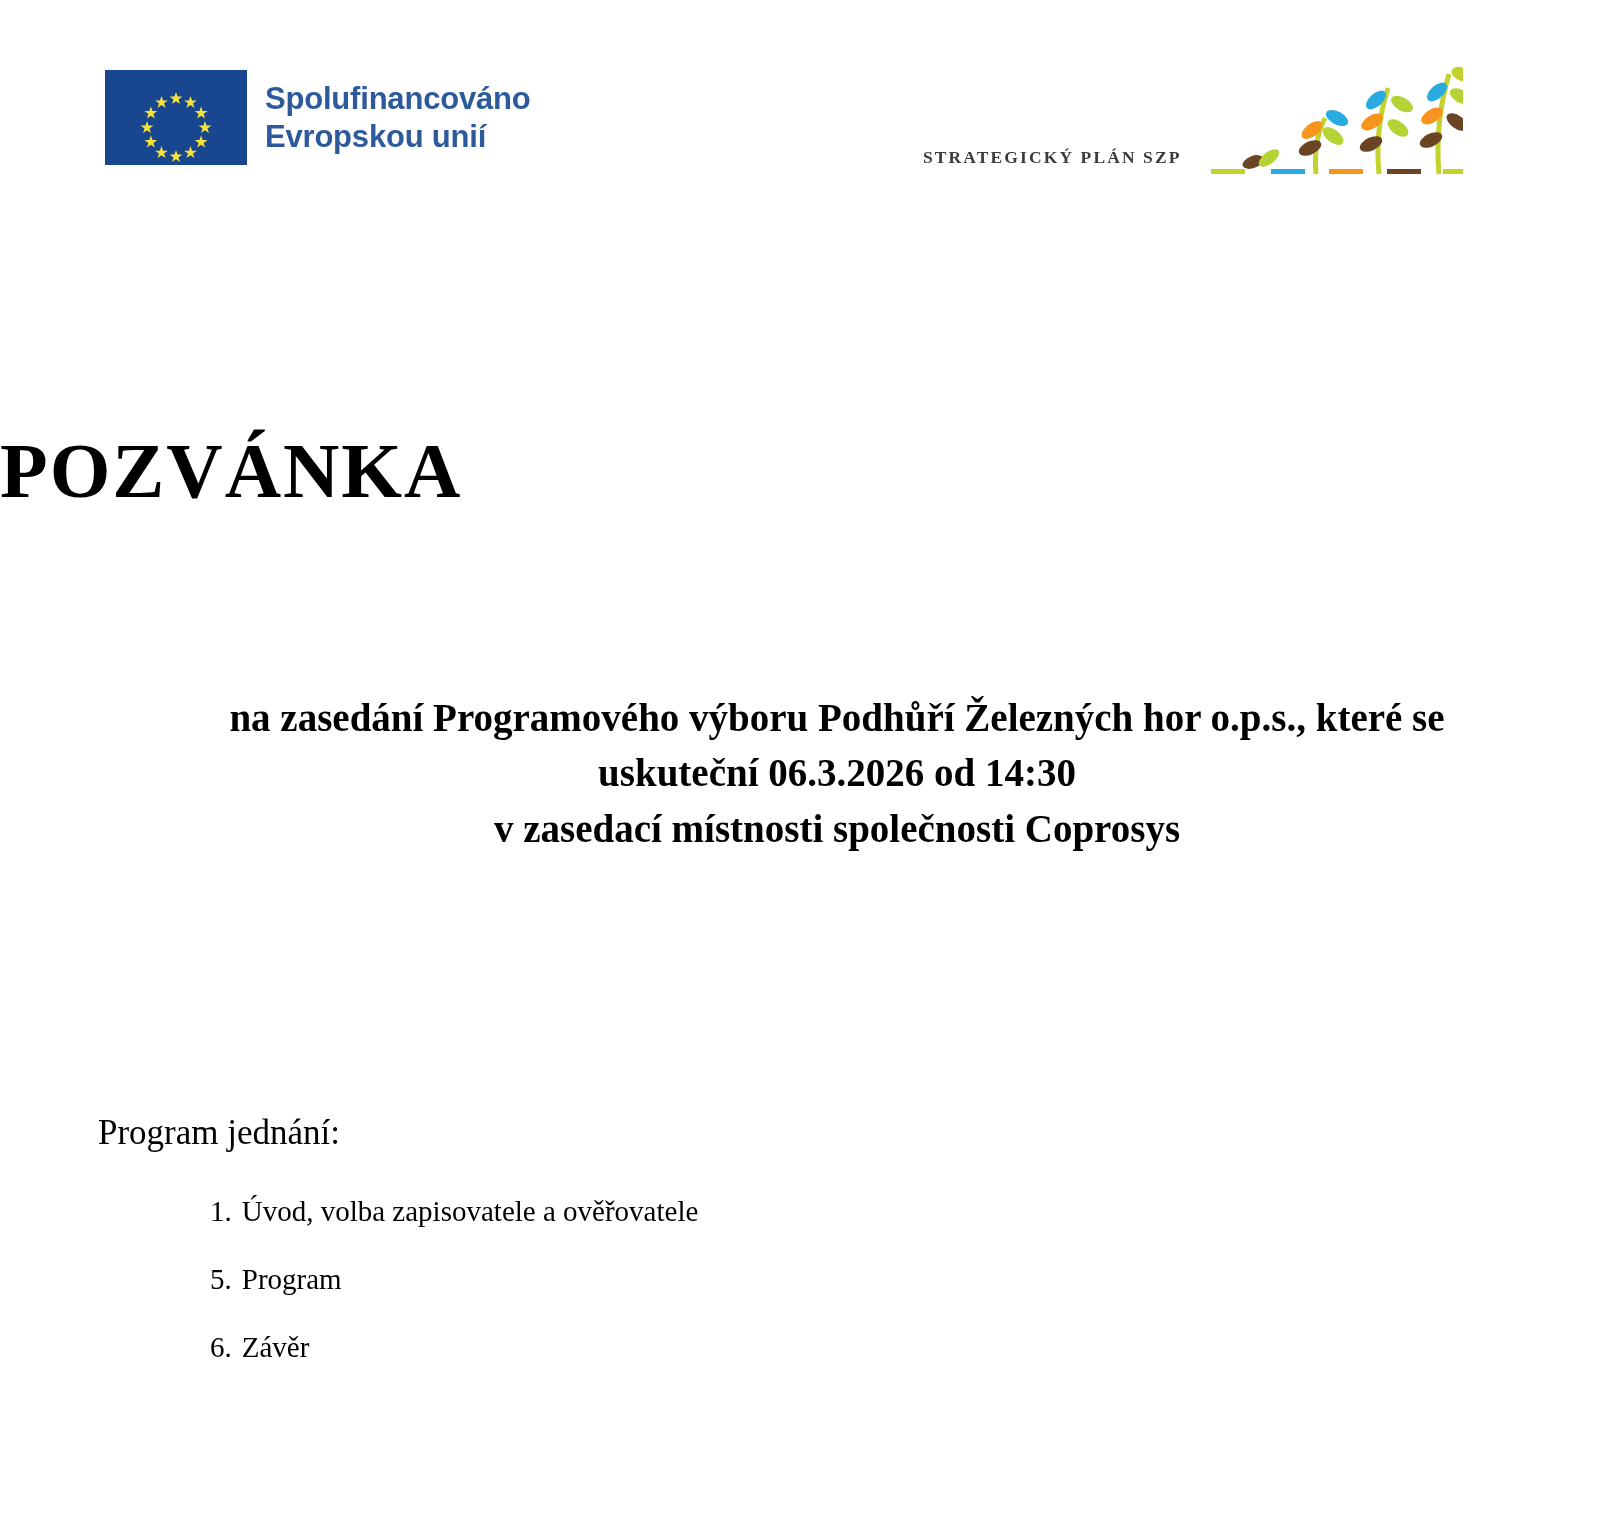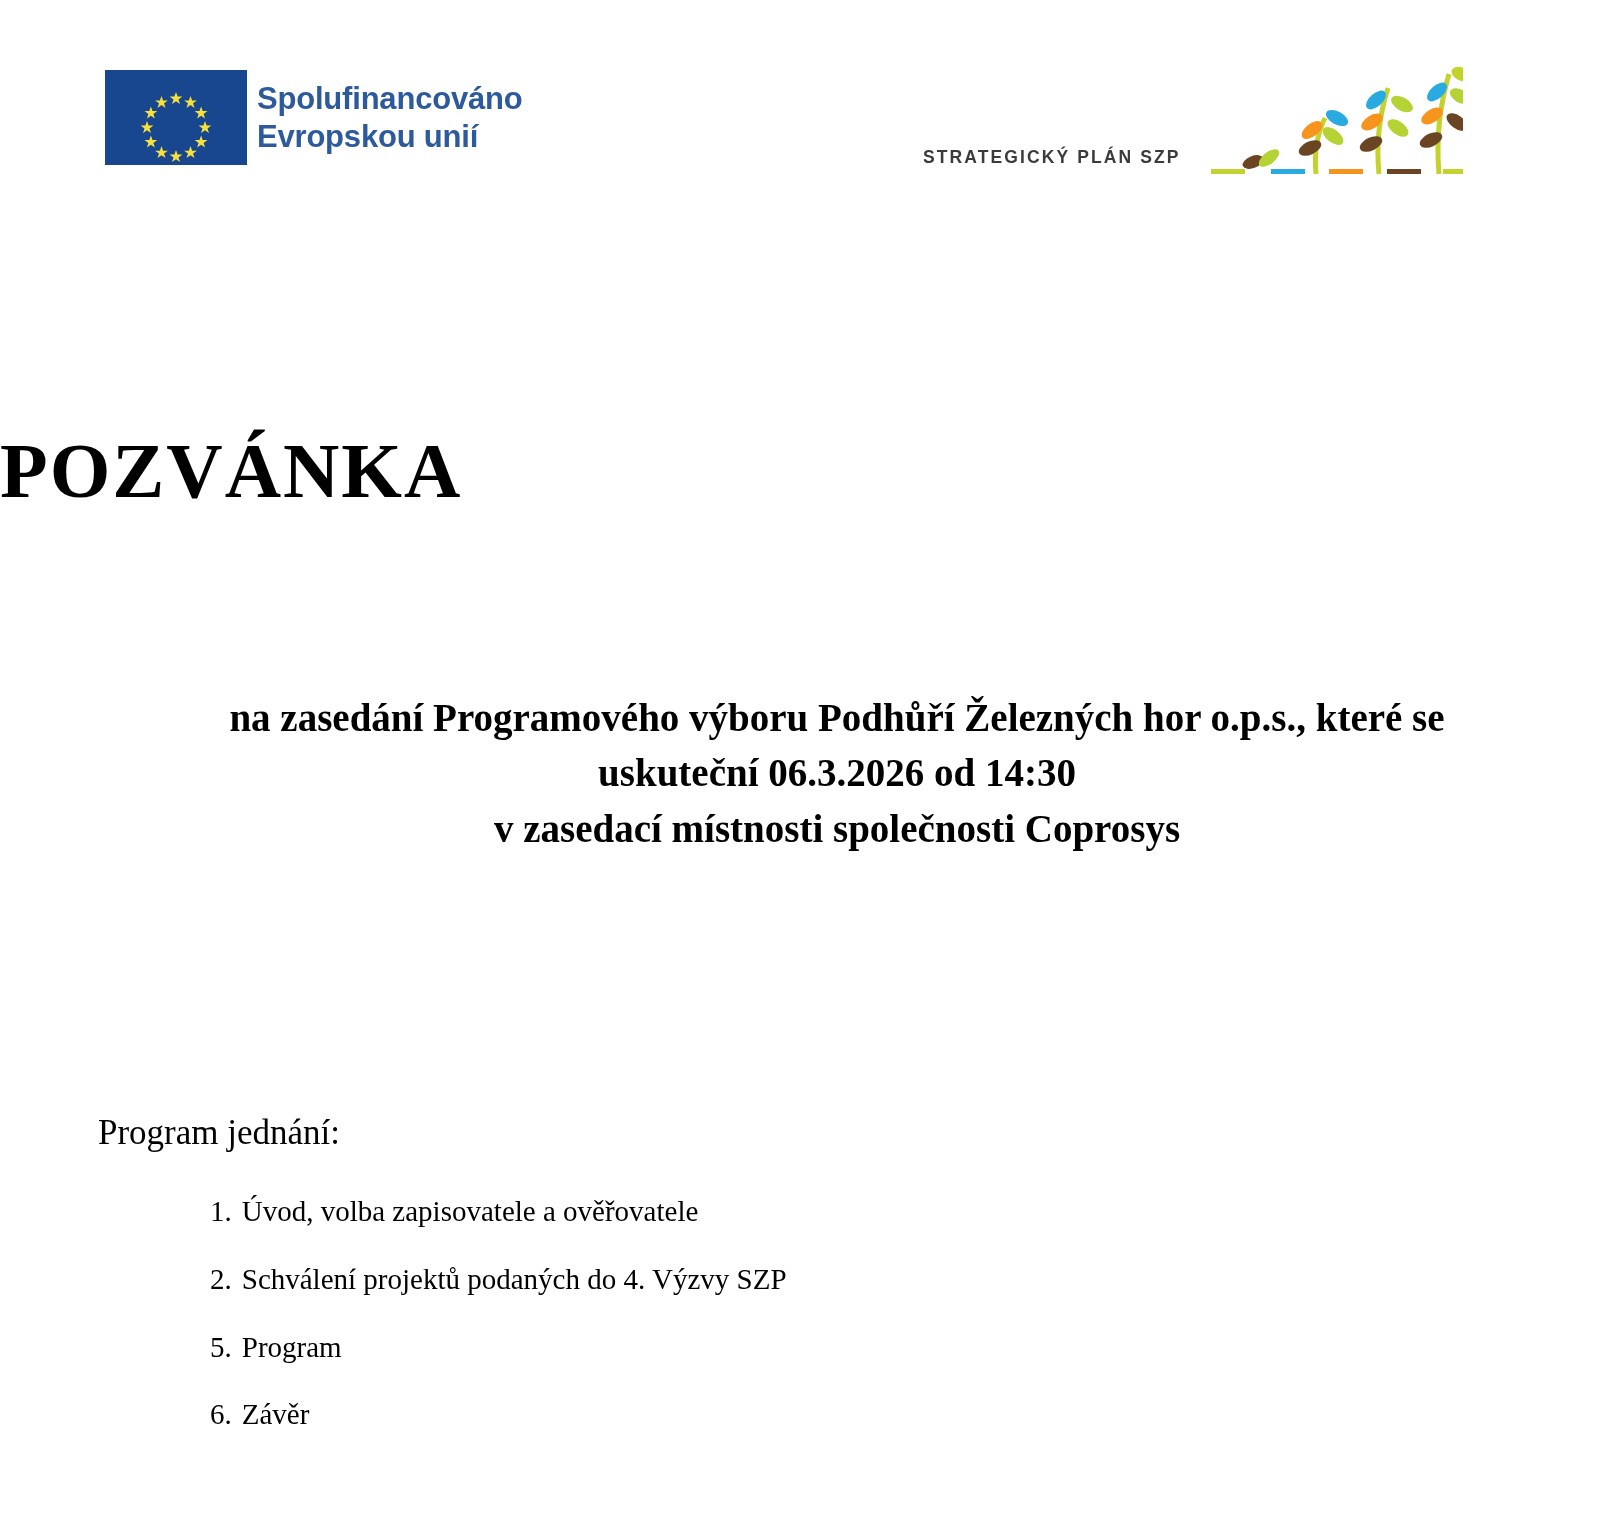--- a/index.html
+++ b/index.html
@@ -24,21 +24,21 @@
     width: 1618px;
     height: 210px;
   }
 
   .eu-logo {
     position: absolute;
     left: 105px;
     top: 70px;
     display: flex;
     align-items: center;
-    gap: 10px;
+    gap: 18px;
   }
   .eu-flag {
     width: 142px;
     height: 95px;
     background: #18478f;
     position: relative;
     flex: none;
   }
   .eu-flag svg {
     display: block;
@@ -59,21 +59,21 @@
     position: absolute;
     right: 155px;
     top: 52px;
     width: 540px;
     height: 130px;
   }
   .szp-text {
     position: absolute;
     left: 0;
     bottom: 14px;
-    font-family: Liberation Sans, sans-serif;
+    font-family: Liberation Serif, serif;
     font-size: 17.5px;
     font-weight: bold;
     letter-spacing: 2.1px;
     color: #3b3b3b;
     white-space: nowrap;
     text-align: center;
   }
   .szp-art {
     position: absolute;
     left: 288px;
@@ -233,23 +233,20 @@
     <span class="intro-line">v zasedací místnosti společnosti Coprosys</span>
   </div>
 
   <div class="agenda">
     <div class="agenda-heading">Program jednání:</div>
     <ol class="agenda-list">
       <li class="agenda-item">
         <span class="agenda-num">1.</span><span>Úvod, volba zapisovatele a ověřovatele</span>
       </li>
       <li class="agenda-item">
-        <span class="agenda-num">2.</span><span>Schválení projektů podaných do 4. Výzvy SZP</span>
-      </li>
-      <li class="agenda-item">
         <span class="agenda-num">5.</span><span>Program</span>
       </li>
       <li class="agenda-item">
         <span class="agenda-num">6.</span><span>Závěr</span>
       </li>
     </ol>
   </div>
 
 </div>
 

